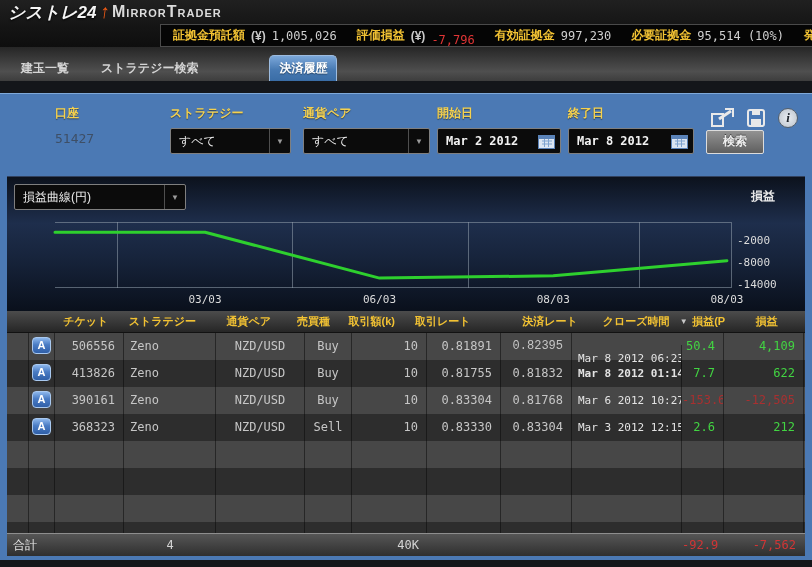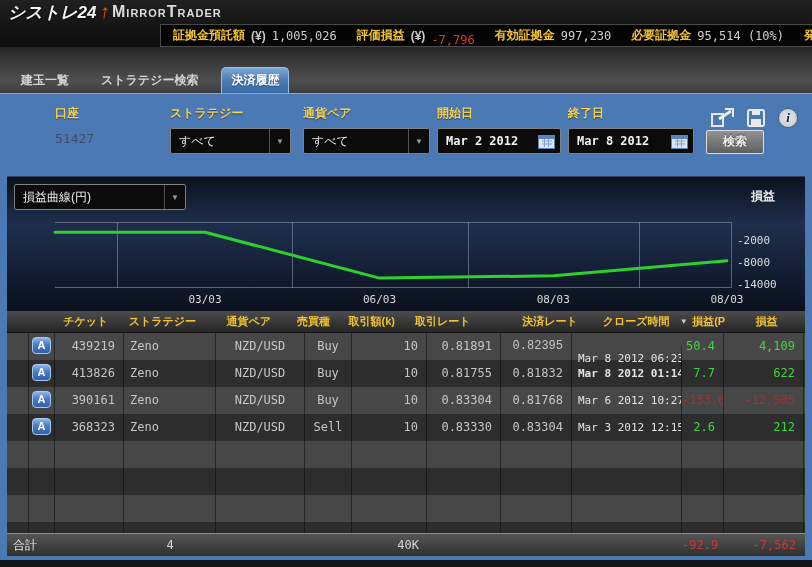--- a/index.html
+++ b/index.html
@@ -16,27 +16,27 @@
   .acct{position:absolute;left:160px;top:24px;right:-12px;height:21px;background:#050505;
         border:1px solid #4a4a4a;display:flex;align-items:center;padding:0 12px;gap:20px;
         white-space:nowrap;font-size:12px;overflow:hidden;}
   .acct-item{display:flex;align-items:center;gap:6px;}
   .acct .lab{color:#f2c233;font-weight:bold;}
   .acct .cur{color:#c9c9c9;font-weight:bold;}
   .acct .val{color:#cfcfcf;font-family:"DejaVu Sans Mono",monospace;}
   .acct .val.red{color:#e03535;margin-top:8px;}
 
   
-  .graybar{position:absolute;left:0;top:47px;width:812px;height:46px;
+  .graybar{position:absolute;left:0;top:47px;width:812px;height:34px;
            background:linear-gradient(#262626,#4f4f4f 72%,#3d3d3d);}
   .tabs{position:absolute;left:12px;bottom:0;display:flex;align-items:flex-end;}
   .tab{color:#d5d5d5;font-weight:bold;font-size:12px;padding:4px 9px;margin-right:14px;cursor:default;}
   .tab.active{background:linear-gradient(#7ca8da,#4779b2 55%,#3a6da6);color:#fff;
               border:1px solid #9dbce0;border-bottom:none;border-radius:5px 5px 0 0;
-              text-shadow:0 1px 1px rgba(0,0,0,.4);}
+              text-shadow:0 1px 1px rgba(0,0,0,.4);margin-left:48px;}
 
   
   .bluepanel{position:absolute;left:0;top:93px;width:812px;height:467px;background:#4b79b4;
              border-top:1px solid #7fa9d9;box-sizing:border-box;}
   .flabel{position:absolute;color:#f5d14e;font-weight:bold;font-size:12px;
           text-shadow:0 1px 1px rgba(0,0,0,.45);}
   .acct-no{position:absolute;left:55px;top:37px;color:#3e4f66;font-size:13px;
            font-family:"DejaVu Sans Mono",monospace;}
   .dd{position:absolute;height:26px;background:#0b0b0b;border:1px solid #7f7f7f;border-radius:2px;
       color:#ededed;font-size:12px;display:flex;align-items:center;box-sizing:border-box;}
@@ -246,21 +246,21 @@
           <div class="th" style="width: 110px;">クローズ時間<span class="sort">▼</span></div>
           <div class="th" style="width: 42px;">損益(P</div>
           <div class="th" style="width: 80px;">損益</div>
         </div>
       <div id="tbody">
           <div class="trow light">
             <div class="td " style="width: 22px;"></div>
             <div class="td " style="width: 26px;">
               <div class="aicon">A</div>
             </div>
-            <div class="td ar" style="width: 69px;">439219</div>
+            <div class="td ar" style="width: 69px;">506556</div>
             <div class="td al" style="width: 92px;">Zeno</div>
             <div class="td ac" style="width: 89px;">NZD/USD</div>
             <div class="td ac" style="width: 47px;">Buy</div>
             <div class="td ar" style="width: 75px;">10</div>
             <div class="td ar" style="width: 74px;">0.81891</div>
             <div class="td ar" style="width: 71px; font-family: Liberation Mono, monospace;">0.82395</div>
             <div class="td al date" style="width: 110px; margin-top: 12px;">Mar 8 2012 06:23</div>
             <div class="td ar pos" style="width: 42px;">50.4</div>
             <div class="td ar pos" style="width: 80px;">4,109</div>
           </div>

